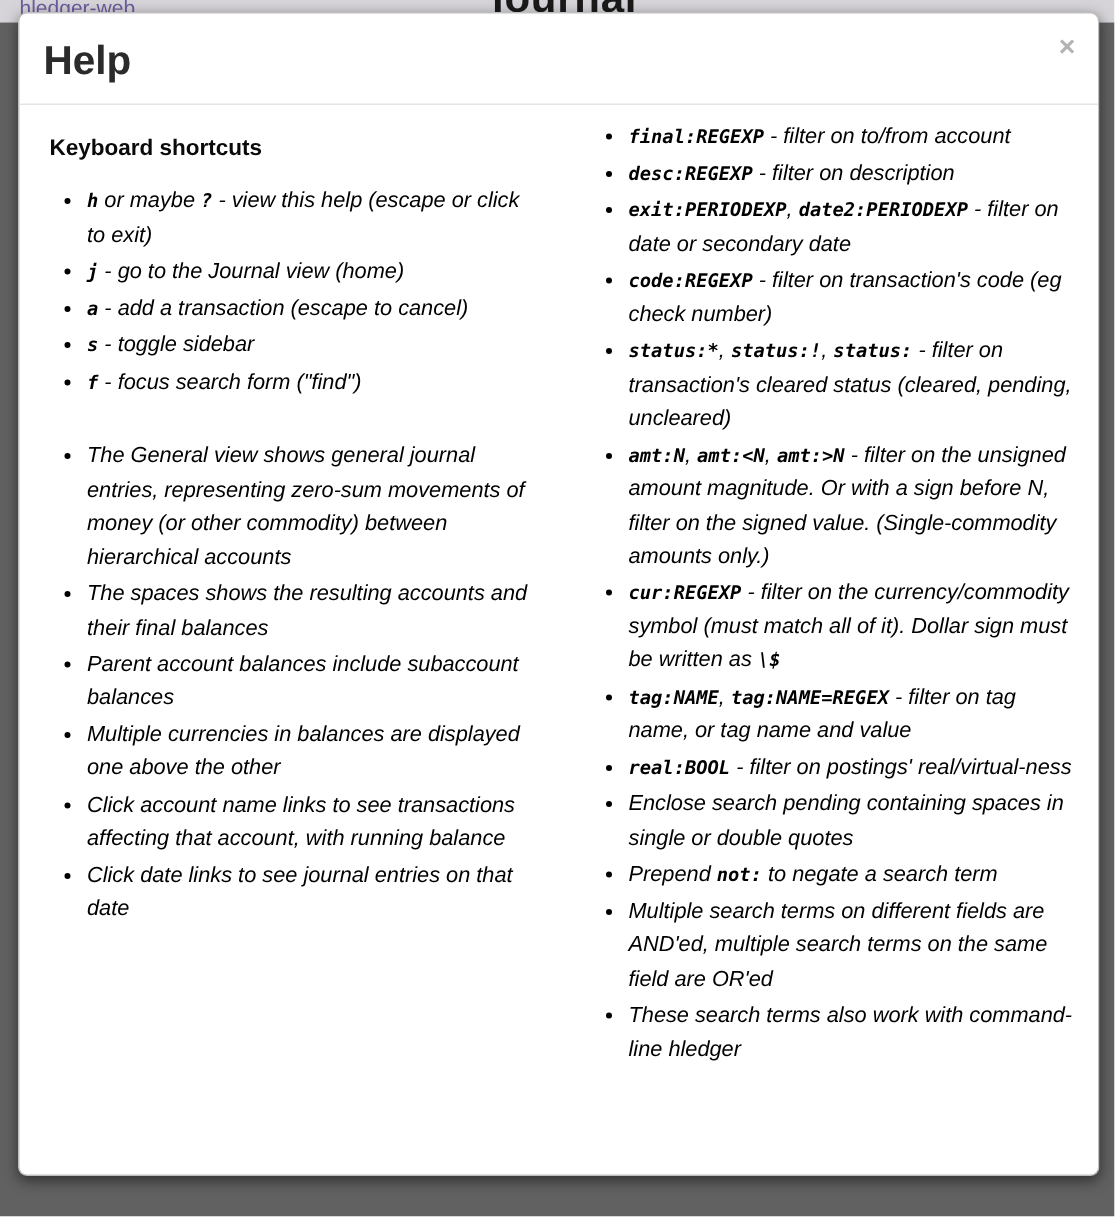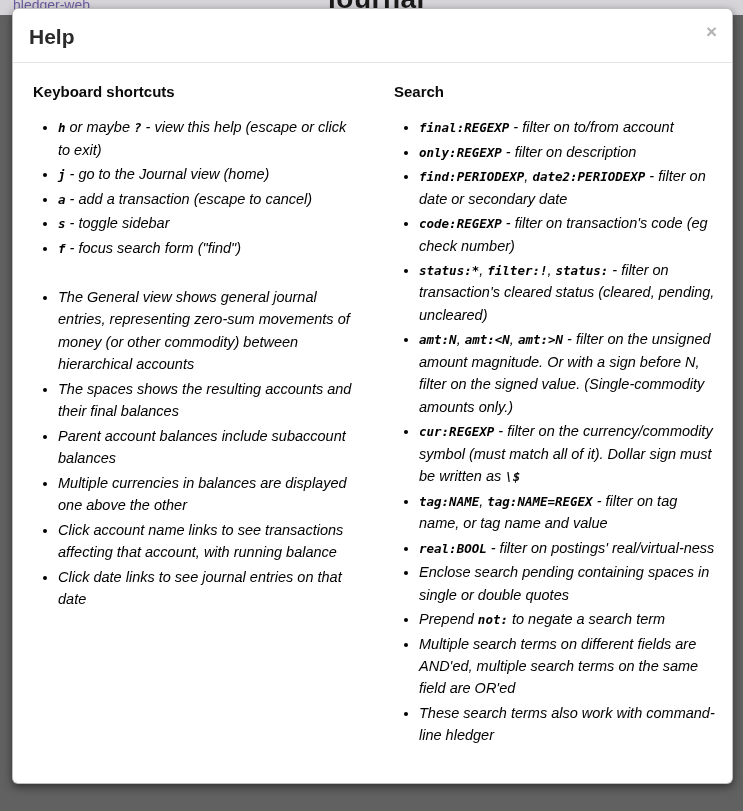--- a/index.html
+++ b/index.html
@@ -48,21 +48,21 @@
   }
 
   .modal-header {
     position: relative;
     padding: 15px 16px 13px;
     border-bottom: 1px solid #e5e5e5;
     flex: 0 0 auto;
   }
   .modal-title {
     margin: 0;
-    font-size: 21px; font-weight: bold; color: #2b2b2b;
+    font-size: 27px; font-weight: bold; color: #2b2b2b;
     line-height: 1.2;
   }
   .close-btn {
     position: absolute; top: 13px; right: 15px;
     border: 0; background: transparent; padding: 0;
     font-family: inherit; font-size: 19px; font-weight: bold;
     color: #b3b3b3; line-height: 1; cursor: pointer;
   }
 
   .modal-body {
@@ -123,27 +123,26 @@
         <ul>
           <li>The General view shows general journal entries, representing zero-sum movements of money (or other commodity) between hierarchical accounts</li>
           <li>The spaces shows the resulting accounts and their final balances</li>
           <li>Parent account balances include subaccount balances</li>
           <li>Multiple currencies in balances are displayed one above the other</li>
           <li>Click account name links to see transactions affecting that account, with running balance</li>
           <li>Click date links to see journal entries on that date</li>
         </ul>
       </div>
     <div class="col">
-        <h4>Search</h4>
         <ul>
           <li><code>final:REGEXP</code> - filter on to/from account</li>
-          <li><code>only:REGEXP</code> - filter on description</li>
-          <li><code>find:PERIODEXP</code>, <code>date2:PERIODEXP</code> - filter on date or secondary date</li>
+          <li><code>desc:REGEXP</code> - filter on description</li>
+          <li><code>exit:PERIODEXP</code>, <code>date2:PERIODEXP</code> - filter on date or secondary date</li>
           <li><code>code:REGEXP</code> - filter on transaction's code (eg check number)</li>
-          <li><code>status:*</code>, <code>filter:!</code>, <code>status:</code> - filter on transaction's cleared status (cleared, pending, uncleared)</li>
+          <li><code>status:*</code>, <code>status:!</code>, <code>status:</code> - filter on transaction's cleared status (cleared, pending, uncleared)</li>
           <li><code>amt:N</code>, <code>amt:&lt;N</code>, <code>amt:&gt;N</code> - filter on the unsigned amount magnitude. Or with a sign before N, filter on the signed value. (Single-commodity amounts only.)</li>
           <li><code>cur:REGEXP</code> - filter on the currency/commodity symbol (must match all of it). Dollar sign must be written as <code>\$</code></li>
           <li><code>tag:NAME</code>, <code>tag:NAME=REGEX</code> - filter on tag name, or tag name and value</li>
           <li><code>real:BOOL</code> - filter on postings' real/virtual-ness</li>
           <li>Enclose search pending containing spaces in single or double quotes</li>
           <li>Prepend <code>not:</code> to negate a search term</li>
           <li>Multiple search terms on different fields are AND'ed, multiple search terms on the same field are OR'ed</li>
           <li>These search terms also work with command-line hledger</li>
         </ul>
       </div>

